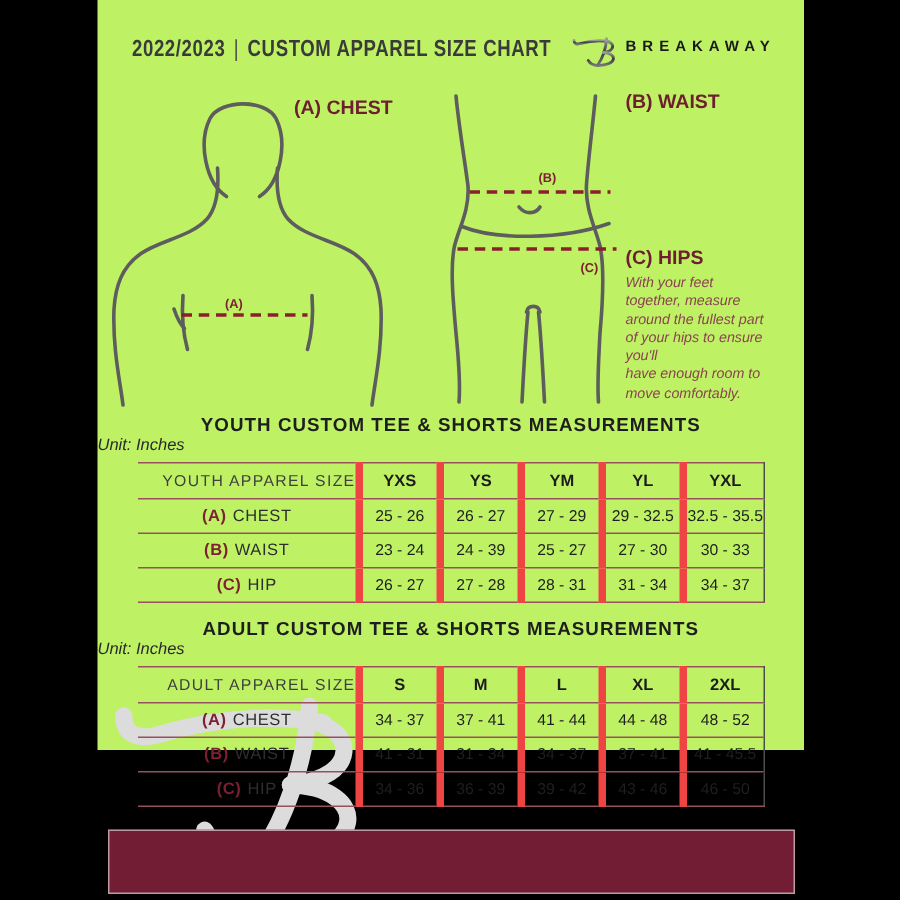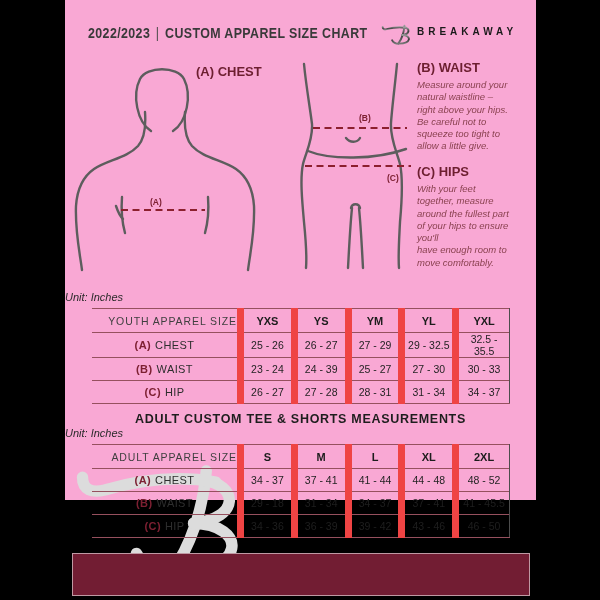--- a/index.html
+++ b/index.html
@@ -1,18 +1,18 @@
 <!DOCTYPE html>
 <html><head>
 <meta charset="utf-8">
 <style>
   html,body{margin:0;padding:0;background:#000;}
   .stage{position:relative;width:600px;height:600px;background:#000;overflow:hidden;
          font-family:"Liberation Sans",sans-serif;}
-  .page{position:absolute;left:65px;top:0;width:471px;height:500px;background:#f9a8d4;}
+  .page{position:absolute;left:65px;top:0;width:471px;height:500px;background:#bef264;}
 
   
   .hdr-title{position:absolute;left:23px;top:24px;font-size:15.5px;font-weight:bold;
              color:#3a3a3a;letter-spacing:.5px;transform:scaleX(.8);transform-origin:left top;
              white-space:nowrap;}
   .hdr-title .div{margin:0 7px;font-weight:normal;color:#4a4a4a;}
   .logo-svg{position:absolute;left:316px;top:19px;width:29px;height:27px;}
   .brand{position:absolute;left:352px;top:26px;font-size:10px;font-weight:bold;
          letter-spacing:4px;color:#1a1a1a;white-space:nowrap;text-align:right;}
 
@@ -30,21 +30,21 @@
 
   
   table.size{position:absolute;left:27px;border-collapse:collapse;table-layout:fixed;
              width:418px;background:transparent;}
   table.size th,table.size td{border-top:1px solid #96505e;padding:0;height:22px;
              text-align:center;vertical-align:middle;}
   table.size thead th{height:23px;font-size:11px;font-weight:bold;color:#1c1c1c;}
   table.size th.firstcol{font-size:10.5px;font-weight:normal;color:#3f3f3f;
              letter-spacing:.9px;text-align:right;padding-left:8px;}
   table.size tr:last-child td{border-bottom:1px solid #96505e;}
-  table.size th:not(.firstcol),table.size td:not(.rowlabel){border-left:7px solid #ef4444;}
+  table.size th:not(.firstcol),table.size td:not(.rowlabel){border-left:5px solid #ef4444;}
   table.size th:last-child,table.size td:last-child{border-right:1px solid #4d4d4d;}
   td.rowlabel{text-align:left;padding-left:8px;font-size:11px;color:#2e2e2e;
              letter-spacing:.4px;}
   td.rowlabel .key{font-weight:bold;color:#7d2032;margin-right:4px;}
   td.val{font-size:10.5px;color:#1f1f1f;}
 
   .footer-bar{position:absolute;left:7px;top:553px;width:456px;height:41px;
              background:#721d33;border:1px solid rgba(255,255,255,.55);}
   .watermark{position:absolute;left:8px;top:430px;width:165px;height:158px;opacity:1;}
   svg text.marker{font-family:"Liberation Sans",sans-serif;font-size:8.5px;
@@ -108,45 +108,40 @@
       </g>
       <g>
         <path d="M 305,166 L 411,166" stroke="#8c1f2e" stroke-width="2.2" stroke-dasharray="7 4.5" fill="none"></path>
         <text class="marker" x="387" y="181">(C)</text>
       </g>
     </svg>
 
     <div class="guide-h" style="left:131px;top:64px">(A) CHEST</div>
 
     <div class="guide-h" style="left:352px;top:60px">(B) WAIST</div>
-    <div class="guide-p" style="left:352px;top:79px;width:112px">Measure around your
-natural waistline –
-right above your hips.
-Be careful not to
-squeeze too tight to
-allow a little give.</div>
 
     <div class="guide-h" style="left:352px;top:164px">(C) HIPS</div>
     <div class="guide-p" style="left:352px;top:183px;width:115px">With your feet
 together, measure
 around the fullest part
 of your hips to ensure
 you'll
 have enough room to
 move comfortably.</div>
 
     <svg class="watermark" viewBox="0 0 52 44">
       <g fill="none" stroke="#dcdcdc" stroke-width="3.6" stroke-linecap="round">
         <path d="M 3,12 C 3,16 6,17 10,16 C 22,12.5 34,11.5 45,13.5"></path>
         <path d="M 42,10 C 41,22 37,34 31,42"></path>
         <path d="M 41,13 C 52,14 53,25 38,26.5"></path>
         <path d="M 38,26.5 C 55,27 55,42 32,42 C 26,42 22,40 20,36"></path>
       </g>
     </svg>
 
+    <div class="sec-title" style="top:276px">YOUTH CUSTOM TEE &amp; SHORTS MEASUREMENTS</div>
     <div class="sec-unit" style="top:291px">Unit: Inches</div>
     <table class="size" style="top:308px">
         <thead>
           <tr>
             <th class="firstcol" style="width: 137px;">YOUTH APPAREL SIZE</th>
             <th class="">YXS</th>
             <th class="">YS</th>
             <th class="">YM</th>
             <th class="">YL</th>
             <th class="">YXL</th>
@@ -197,21 +192,21 @@
           <tr>
             <td class="rowlabel"><span class="key">(A)</span><span>CHEST</span></td>
             <td class="val">34 - 37</td>
             <td class="val">37 - 41</td>
             <td class="val">41 - 44</td>
             <td class="val">44 - 48</td>
             <td class="val">48 - 52</td>
           </tr>
           <tr>
             <td class="rowlabel"><span class="key">(B)</span><span>WAIST</span></td>
-            <td class="val">29 - 18</td>
+            <td class="val">41 - 31</td>
             <td class="val">31 - 34</td>
             <td class="val">34 - 37</td>
             <td class="val">37 - 41</td>
             <td class="val">41 - 45.5</td>
           </tr>
           <tr>
             <td class="rowlabel"><span class="key">(C)</span><span>HIP</span></td>
             <td class="val">34 - 36</td>
             <td class="val">36 - 39</td>
             <td class="val">39 - 42</td>

